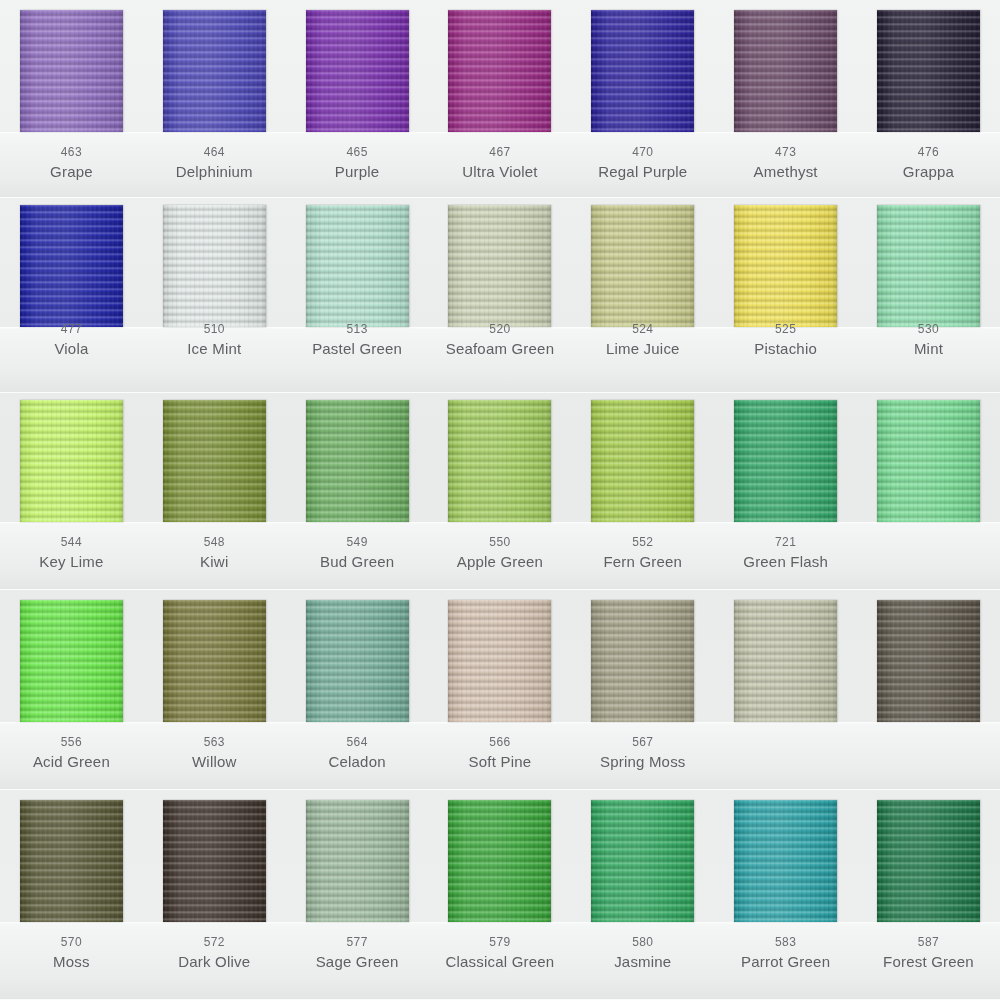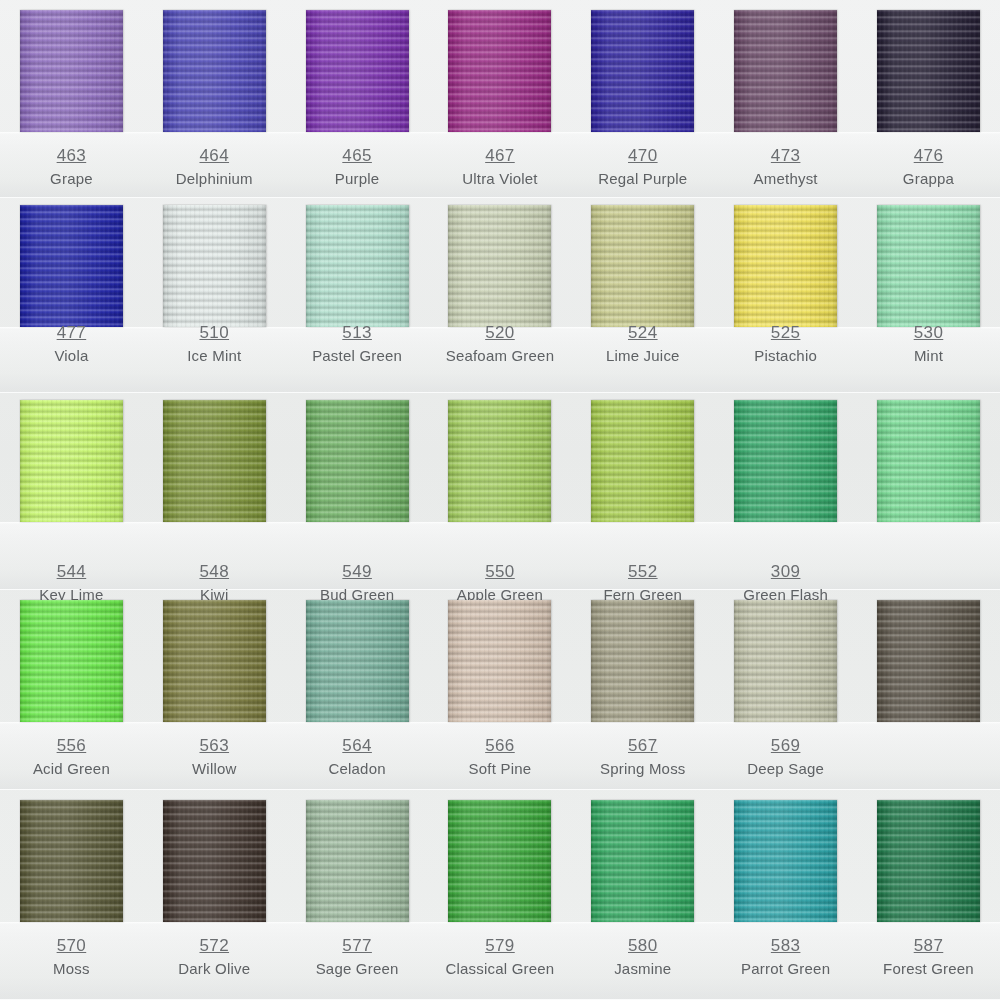--- a/index.html
+++ b/index.html
@@ -118,24 +118,23 @@
     display: flex;
   }
   .label-cell {
     width: 142.857px;
     text-align: center;
     line-height: 1.42;
     color: #6a6d70;
   }
   .code {
     display: block;
-    font-size: 17px;
+    font-size: 12px;
     letter-spacing: 0.4px;
     color: #6b6e71;
-    text-decoration: underline;
   }
   .name {
     display: block;
     font-size: 15px;
     letter-spacing: 0.2px;
     color: #5e6164;
     white-space: nowrap;
   }
 
   
@@ -350,21 +349,21 @@
               <div class="sheen"></div>
             </div>
           </div>
           <div class="cell">
             <div class="swatch" title="Green Flash" style="background: rgb(119, 220, 148);">
               <div class="ribs"></div>
               <div class="sheen"></div>
             </div>
           </div>
         </div>
-        <div class="labels" style="top: 560px;">
+        <div class="labels" style="top: 534px;">
           <div class="label-cell">
             <span class="code">544</span>
             <span class="name">Key Lime</span>
           </div>
           <div class="label-cell">
             <span class="code">548</span>
             <span class="name">Kiwi</span>
           </div>
           <div class="label-cell">
             <span class="code">549</span>
@@ -372,21 +371,21 @@
           </div>
           <div class="label-cell">
             <span class="code">550</span>
             <span class="name">Apple Green</span>
           </div>
           <div class="label-cell">
             <span class="code">552</span>
             <span class="name">Fern Green</span>
           </div>
           <div class="label-cell">
-            <span class="code">309</span>
+            <span class="code">721</span>
             <span class="name">Green Flash</span>
           </div>
         </div>
       </div>
       <div class="row" style="top: 0px;">
         <div class="label-strip" style="top: 722px; height: 68px;"></div>
         <div class="swatches" style="top: 600px; height: 122px;">
           <div class="cell">
             <div class="swatch" title="Acid Green" style="background: rgb(105, 234, 73);">
               <div class="ribs"></div>
@@ -444,24 +443,20 @@
             <span class="name">Celadon</span>
           </div>
           <div class="label-cell">
             <span class="code">566</span>
             <span class="name">Soft Pine</span>
           </div>
           <div class="label-cell">
             <span class="code">567</span>
             <span class="name">Spring Moss</span>
           </div>
-          <div class="label-cell">
-            <span class="code">569</span>
-            <span class="name">Deep Sage</span>
-          </div>
         </div>
       </div>
       <div class="row" style="top: 0px;">
         <div class="label-strip" style="top: 922px; height: 78px;"></div>
         <div class="swatches" style="top: 800px; height: 122px;">
           <div class="cell">
             <div class="swatch" title="Moss" style="background: rgb(90, 90, 56);">
               <div class="ribs"></div>
               <div class="sheen"></div>
             </div>

